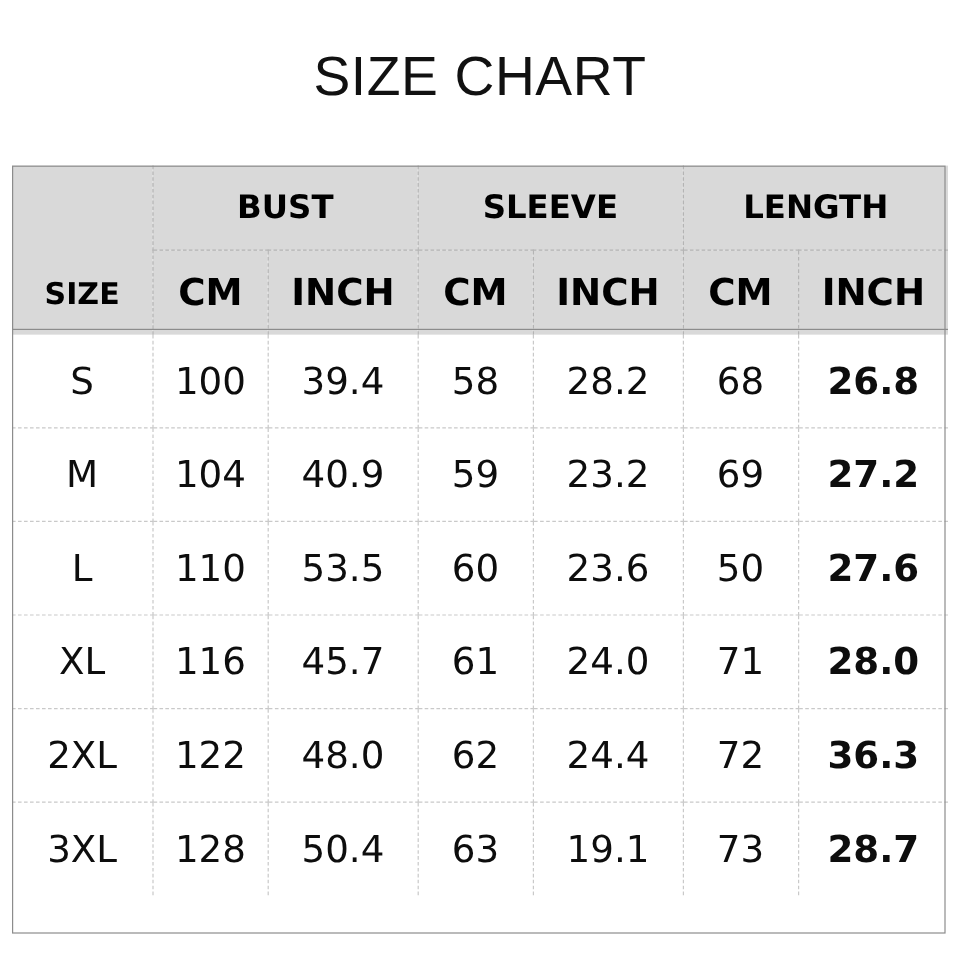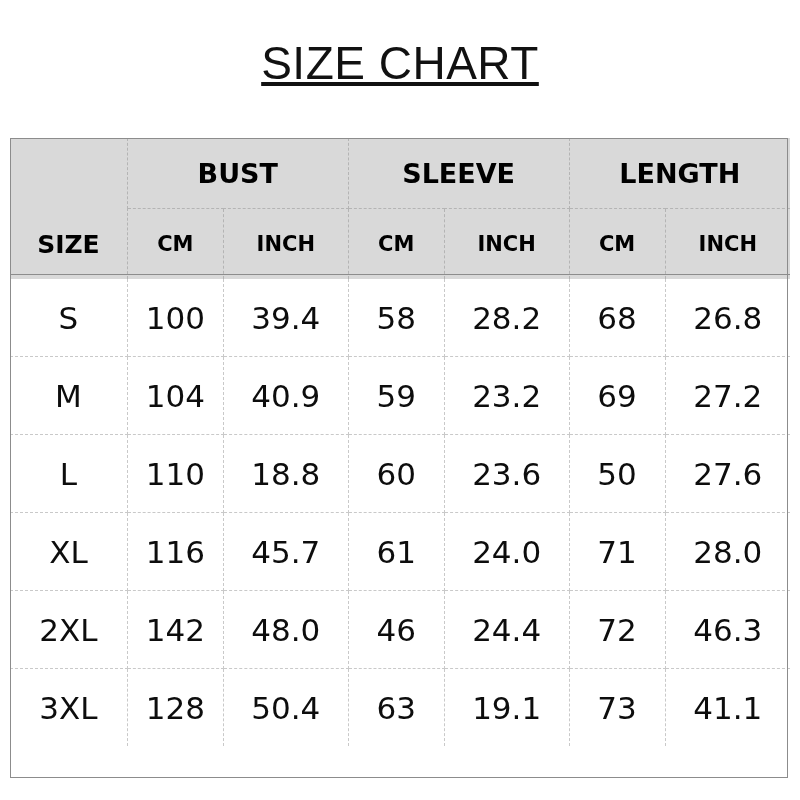--- a/index.html
+++ b/index.html
@@ -23,21 +23,20 @@
   .chart-title {
     text-align: center;
     font-family: "Liberation Sans", sans-serif;
     font-size: 46px;
     font-weight: 400;
     letter-spacing: 0.5px;
     padding-top: 38px;
     padding-bottom: 0;
     line-height: 1.1;
     color: #111111;
-    text-decoration: underline;
   }
   .table-wrap {
     position: absolute;
     left: 10px;
     top: 138px;
     width: 780px;
   }
   table.size-table {
     border-collapse: collapse;
     width: 780px;
@@ -54,21 +53,21 @@
     text-align: center;
     vertical-align: middle;
     color: #000;
   }
   .grp-head {
     font-size: 27px;
     height: 68px;
     border-bottom: 1px dashed #b4b4b4;
   }
   .unit-head {
-    font-size: 21px;
+    font-size: 31px;
     height: 68px;
   }
   .size-head {
     font-size: 25px;
     height: 136px;
     text-align: center;
     padding-top: 73px;
     box-sizing: border-box;
     vertical-align: middle;
   }
@@ -77,21 +76,21 @@
   td.body-cell {
     text-align: center;
     vertical-align: middle;
     font-size: 31px;
     height: 75px;
     background: #ffffff;
     border-bottom: 1px dashed #c9c9c9;
     border-right: 1px dashed #c9c9c9;
     color: #0d0d0d;
   }
-  td.body-cell.last-col { border-right: none; }
+  td.body-cell.last-col { border-right: none; font-weight: bold; }
   tr.last-row td.body-cell { border-bottom: none; }
 
   .outer-border {
     position: absolute;
     left: 10px;
     top: 138px;
     width: 778px;
     height: 640px;
     border: 1px solid #8c8c8c;
     pointer-events: none;
@@ -155,52 +154,52 @@
           <td class="body-cell">104</td>
           <td class="body-cell">40.9</td>
           <td class="body-cell">59</td>
           <td class="body-cell">23.2</td>
           <td class="body-cell">69</td>
           <td class="body-cell last-col">27.2</td>
         </tr>
         <tr>
           <td class="body-cell">L</td>
           <td class="body-cell">110</td>
-          <td class="body-cell">18.8</td>
+          <td class="body-cell">53.5</td>
           <td class="body-cell">60</td>
           <td class="body-cell">23.6</td>
           <td class="body-cell">50</td>
           <td class="body-cell last-col">27.6</td>
         </tr>
         <tr>
           <td class="body-cell">XL</td>
           <td class="body-cell">116</td>
           <td class="body-cell">45.7</td>
           <td class="body-cell">61</td>
           <td class="body-cell">24.0</td>
           <td class="body-cell">71</td>
           <td class="body-cell last-col">28.0</td>
         </tr>
         <tr>
           <td class="body-cell">2XL</td>
-          <td class="body-cell">142</td>
+          <td class="body-cell">122</td>
           <td class="body-cell">48.0</td>
-          <td class="body-cell">46</td>
+          <td class="body-cell">62</td>
           <td class="body-cell">24.4</td>
           <td class="body-cell">72</td>
-          <td class="body-cell last-col">46.3</td>
+          <td class="body-cell last-col">36.3</td>
         </tr>
         <tr class="last-row">
           <td class="body-cell">3XL</td>
           <td class="body-cell">128</td>
           <td class="body-cell">50.4</td>
           <td class="body-cell">63</td>
           <td class="body-cell">19.1</td>
           <td class="body-cell">73</td>
-          <td class="body-cell last-col">41.1</td>
+          <td class="body-cell last-col">28.7</td>
         </tr>
       </tbody>
     </table>
   </div>
 
   <div class="outer-border"></div>
   <div class="head-sep"></div>
 
 </div>
 

